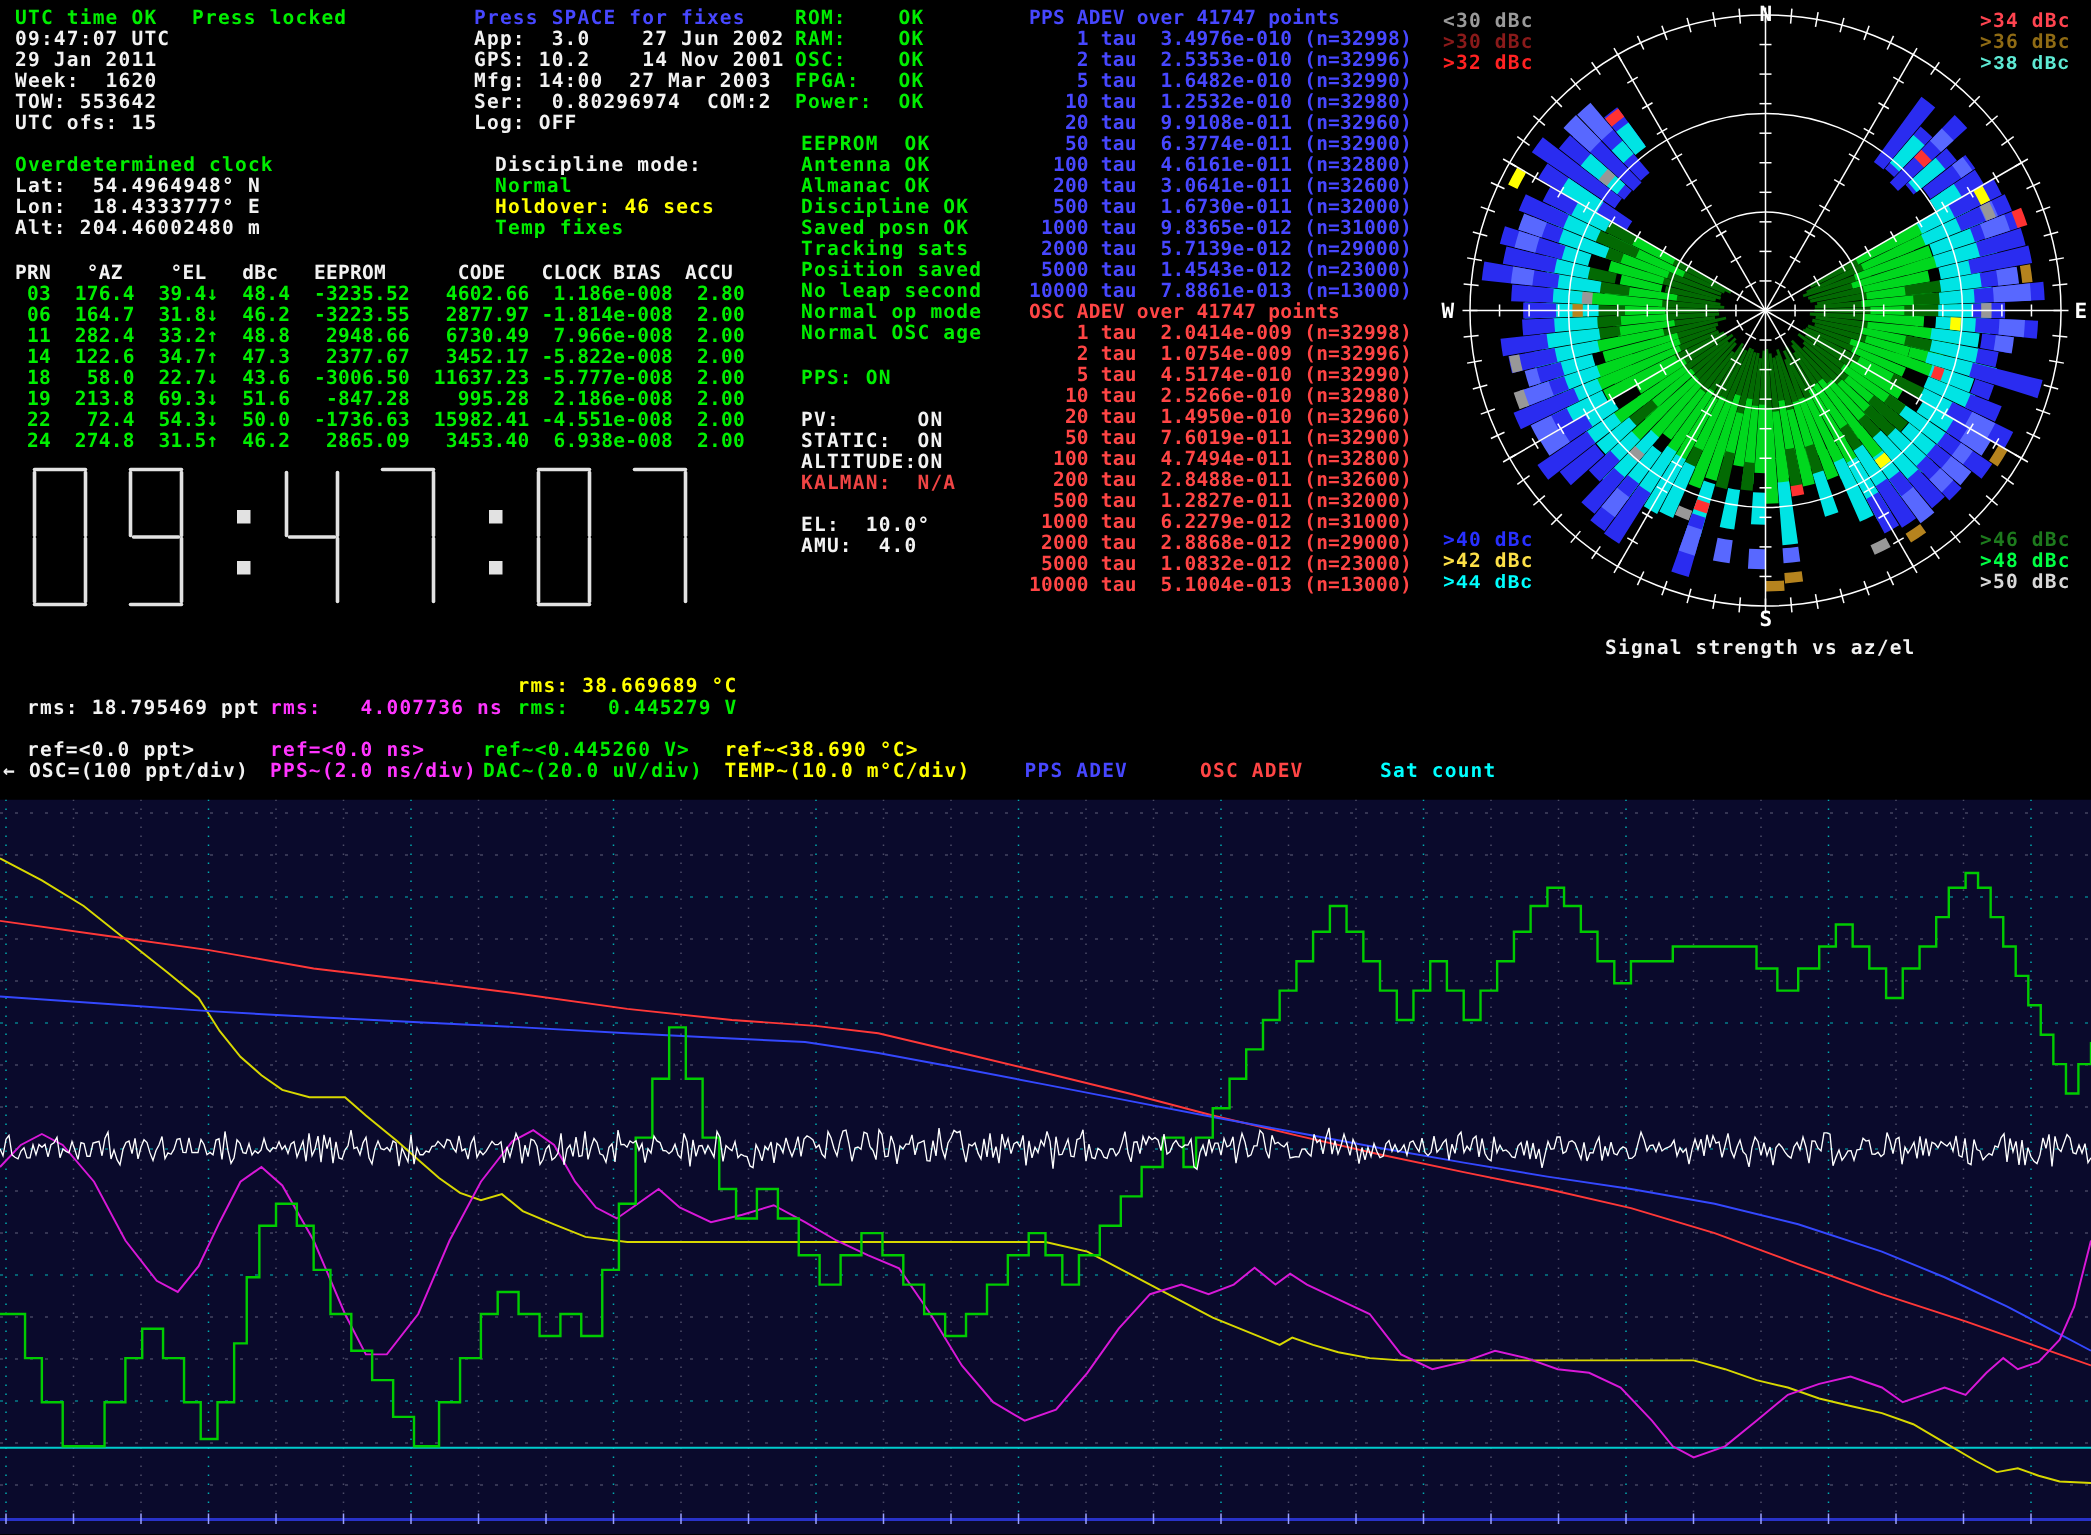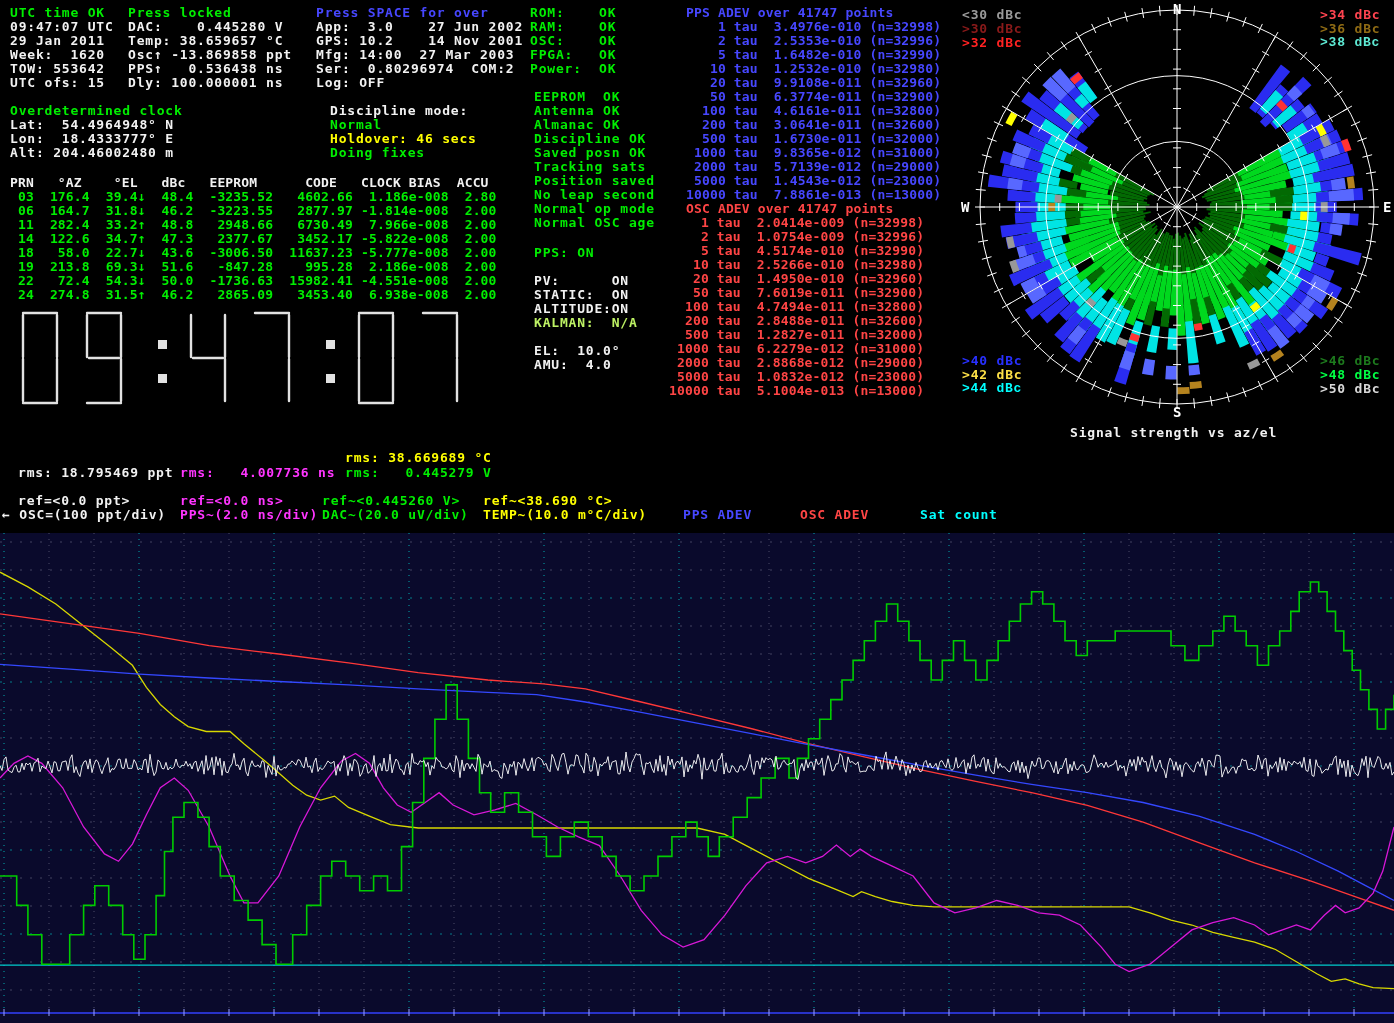--- a/index.html
+++ b/index.html
@@ -1,43 +1,38 @@
 <!DOCTYPE html>
 <html><head>
 <meta charset="utf-8">
 <style>
   html,body{margin:0;padding:0;background:#000;}
   #screen{position:relative;width:1394px;height:1023px;background:#000;overflow:hidden;}
   .t{position:absolute;font-family:"DejaVu Sans Mono",monospace;font-size:13px;line-height:14px;
      font-weight:bold;letter-spacing:.8px;white-space:pre;margin:0;}
   .tight{letter-spacing:.15px;}
   .green{color:#00ee00}.white{color:#f2f2f2}.blue{color:#4747ff}.red{color:#ff4545}
-  .yellow{color:#ffff00}.magenta{color:#ff35ff}.cyan{color:#00ffff}.gray{color:#bef264}
+  .yellow{color:#ffff00}.magenta{color:#ff35ff}.cyan{color:#00ffff}.gray{color:#ef4444}
   svg{position:absolute;display:block;}
 </style>
 </head>
 <body>
 
 <div id="screen">
 
   <pre class="t green" style="left:10px;top:6px">UTC time OK</pre>
   <pre class="t white" style="left:10px;top:20px">09:47:07 UTC
 29 Jan 2011
 Week:  1620
 TOW: 553642
 UTC ofs: 15</pre>
 
   <pre class="t green" style="left:128px;top:6px">Press locked</pre>
-  <pre class="t white" style="left:128px;top:20px">DAC:    0.445280 V
-Temp: 38.659657 °C
-Osc↑ -13.869858 ppt
-PPS↑   0.536438 ns
-Dly: 100.000001 ns</pre>
-
-  <pre class="t blue" style="left:316px;top:6px">Press SPACE for over</pre>
+
+  <pre class="t blue" style="left:316px;top:6px">Press SPACE for fixes</pre>
   <pre class="t white" style="left:316px;top:20px">App:  3.0    27 Jun 2002
 GPS: 10.2    14 Nov 2001
 Mfg: 14:00  27 Mar 2003
 Ser:  0.80296974  COM:2
 Log: OFF</pre>
 
   <pre class="t green" style="left:530px;top:6px">ROM:    OK
 RAM:    OK
 OSC:    OK
 FPGA:   OK
@@ -45,21 +40,21 @@
 
   <pre class="t green" style="left:10px;top:104px">Overdetermined clock</pre>
   <pre class="t white" style="left:10px;top:118px">Lat:  54.4964948° N
 Lon:  18.4333777° E
 Alt: 204.46002480 m</pre>
 
 
   <pre class="t white" style="left:330px;top:104px">Discipline mode:</pre>
   <pre class="t green" style="left:330px;top:118px">Normal</pre>
   <pre class="t yellow" style="left:330px;top:132px">Holdover: 46 secs</pre>
-  <pre class="t green" style="left:330px;top:146px">Doing fixes</pre>
+  <pre class="t green" style="left:330px;top:146px">Temp fixes</pre>
 
   <pre class="t white tight" style="left:10px;top:176px">PRN   °AZ    °EL   dBc   EEPROM      CODE   CLOCK BIAS  ACCU</pre>
   <pre class="t green tight" style="left:10px;top:190px"> 03  176.4  39.4↓  48.4  -3235.52   4602.66  1.186e-008  2.80
  06  164.7  31.8↓  46.2  -3223.55   2877.97 -1.814e-008  2.00
  11  282.4  33.2↑  48.8   2948.66   6730.49  7.966e-008  2.00
  14  122.6  34.7↑  47.3   2377.67   3452.17 -5.822e-008  2.00
  18   58.0  22.7↓  43.6  -3006.50  11637.23 -5.777e-008  2.00
  19  213.8  69.3↓  51.6   -847.28    995.28  2.186e-008  2.00
  22   72.4  54.3↓  50.0  -1736.63  15982.41 -4.551e-008  2.00
  24  274.8  31.5↑  46.2   2865.09   3453.40  6.938e-008  2.00</pre>
@@ -137,21 +132,21 @@
    20 tau  9.9108e-011 (n=32960)
    50 tau  6.3774e-011 (n=32900)
   100 tau  4.6161e-011 (n=32800)
   200 tau  3.0641e-011 (n=32600)
   500 tau  1.6730e-011 (n=32000)
  1000 tau  9.8365e-012 (n=31000)
  2000 tau  5.7139e-012 (n=29000)
  5000 tau  1.4543e-012 (n=23000)
 10000 tau  7.8861e-013 (n=13000)</pre>
   <pre class="t red tight" style="left:686px;top:202px">OSC ADEV over 41747 points</pre>
-  <pre class="t red tight" style="left:669px;top:216px">    1 tau  2.0414e-009 (n=32998)
+  <pre class="t red tight" style="left:686px;top:216px">    1 tau  2.0414e-009 (n=32998)
     2 tau  1.0754e-009 (n=32996)
     5 tau  4.5174e-010 (n=32990)
    10 tau  2.5266e-010 (n=32980)
    20 tau  1.4950e-010 (n=32960)
    50 tau  7.6019e-011 (n=32900)
   100 tau  4.7494e-011 (n=32800)
   200 tau  2.8488e-011 (n=32600)
   500 tau  1.2827e-011 (n=32000)
  1000 tau  6.2279e-012 (n=31000)
  2000 tau  2.8868e-012 (n=29000)

